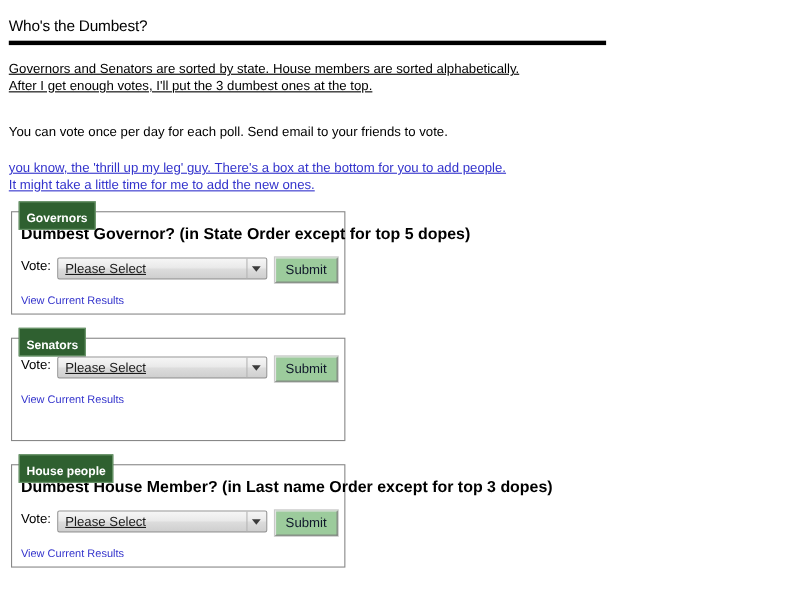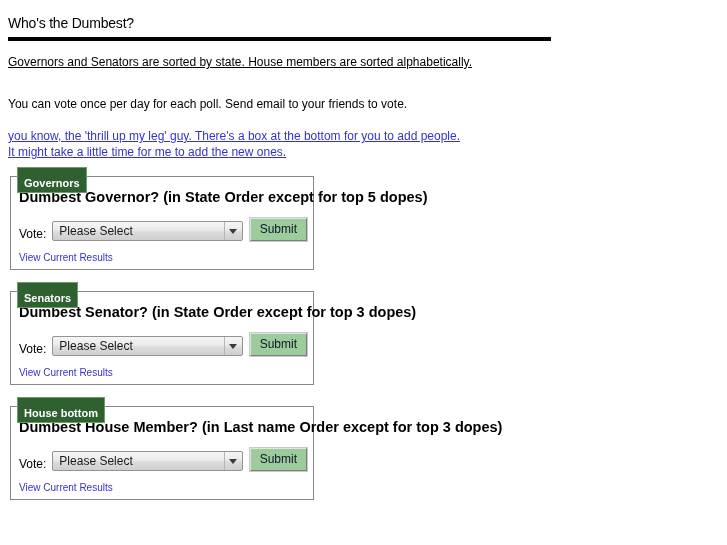--- a/index.html
+++ b/index.html
@@ -80,21 +80,21 @@
   .poll-heading {
     font-size: 14.5px;
     font-weight: bold;
     line-height: 18px;
     margin: 7px 0 0 2px;
     white-space: nowrap;
   }
 
   .vote-row {
     display: flex;
-    align-items: flex-end;
+    align-items: flex-start;
     margin: 12px 0 0 2px;
     white-space: nowrap;
   }
   .vote-label {
     font-size: 12px;
     line-height: 14px;
     margin-right: 6px;
   }
 
   
@@ -103,20 +103,21 @@
     height: 20px;
     box-sizing: border-box;
     border: 1px solid #949494;
     border-radius: 2px;
     background: linear-gradient(to bottom, #f6f6f6 0%, #eaeaea 45%, #dcdcdc 55%, #cfcfcf 100%);
     display: flex;
     align-items: center;
     font-size: 12px;
     color: #1a1a1a;
     padding-left: 6px;
+    text-decoration: underline;
   }
   .select .sel-value {
     flex: 1 1 auto;
     overflow: hidden;
     line-height: 18px;
   }
   .select .sel-arrow-box {
     width: 17px;
     height: 18px;
     border-left: 1px solid #b5b5b5;
@@ -164,20 +165,21 @@
 </head>
 <body>
 
 <div class="page">
 
   <h1 class="page-title">Who's the Dumbest?</h1>
   <div class="title-rule"></div>
 
   <p class="intro">
     <span class="ln">Governors and Senators are sorted by state. House members are sorted alphabetically.</span>
+    <span class="ln">After I get enough votes, I'll put the 3 dumbest ones at the top.</span>
   </p>
 
   <p class="intro second">You can vote once per day for each poll. Send email to your friends to vote.</p>
 
   <p class="intro blue">
     <span class="ln">you know, the 'thrill up my leg' guy. There's a box at the bottom for you to add people.</span>
     <span class="ln">It might take a little time for me to add the new ones.</span>
   </p>
 
   <div class="poll-fieldset governors">
@@ -191,36 +193,35 @@
             <span class="sel-arrow"></span>
           </span>
       </div>
       <button class="submit-btn">Submit</button>
     </div>
     <a class="results-link">View Current Results</a>
   </div>
 
   <div class="poll-fieldset senators">
     <div class="legend">Senators</div>
-    <div class="poll-heading">Dumbest Senator? (in State Order except for top 3 dopes)</div>
     <div class="vote-row">
       <span class="vote-label">Vote:</span>
       <div class="select w-sen">
         <span class="sel-value">Please Select</span>
         <span class="sel-arrow-box">
             <span class="sel-arrow"></span>
           </span>
       </div>
       <button class="submit-btn">Submit</button>
     </div>
     <a class="results-link">View Current Results</a>
   </div>
 
   <div class="poll-fieldset house">
-    <div class="legend">House bottom</div>
+    <div class="legend">House people</div>
     <div class="poll-heading">Dumbest House Member? (in Last name Order except for top 3 dopes)</div>
     <div class="vote-row">
       <span class="vote-label">Vote:</span>
       <div class="select w-house">
         <span class="sel-value">Please Select</span>
         <span class="sel-arrow-box">
             <span class="sel-arrow"></span>
           </span>
       </div>
       <button class="submit-btn">Submit</button>

